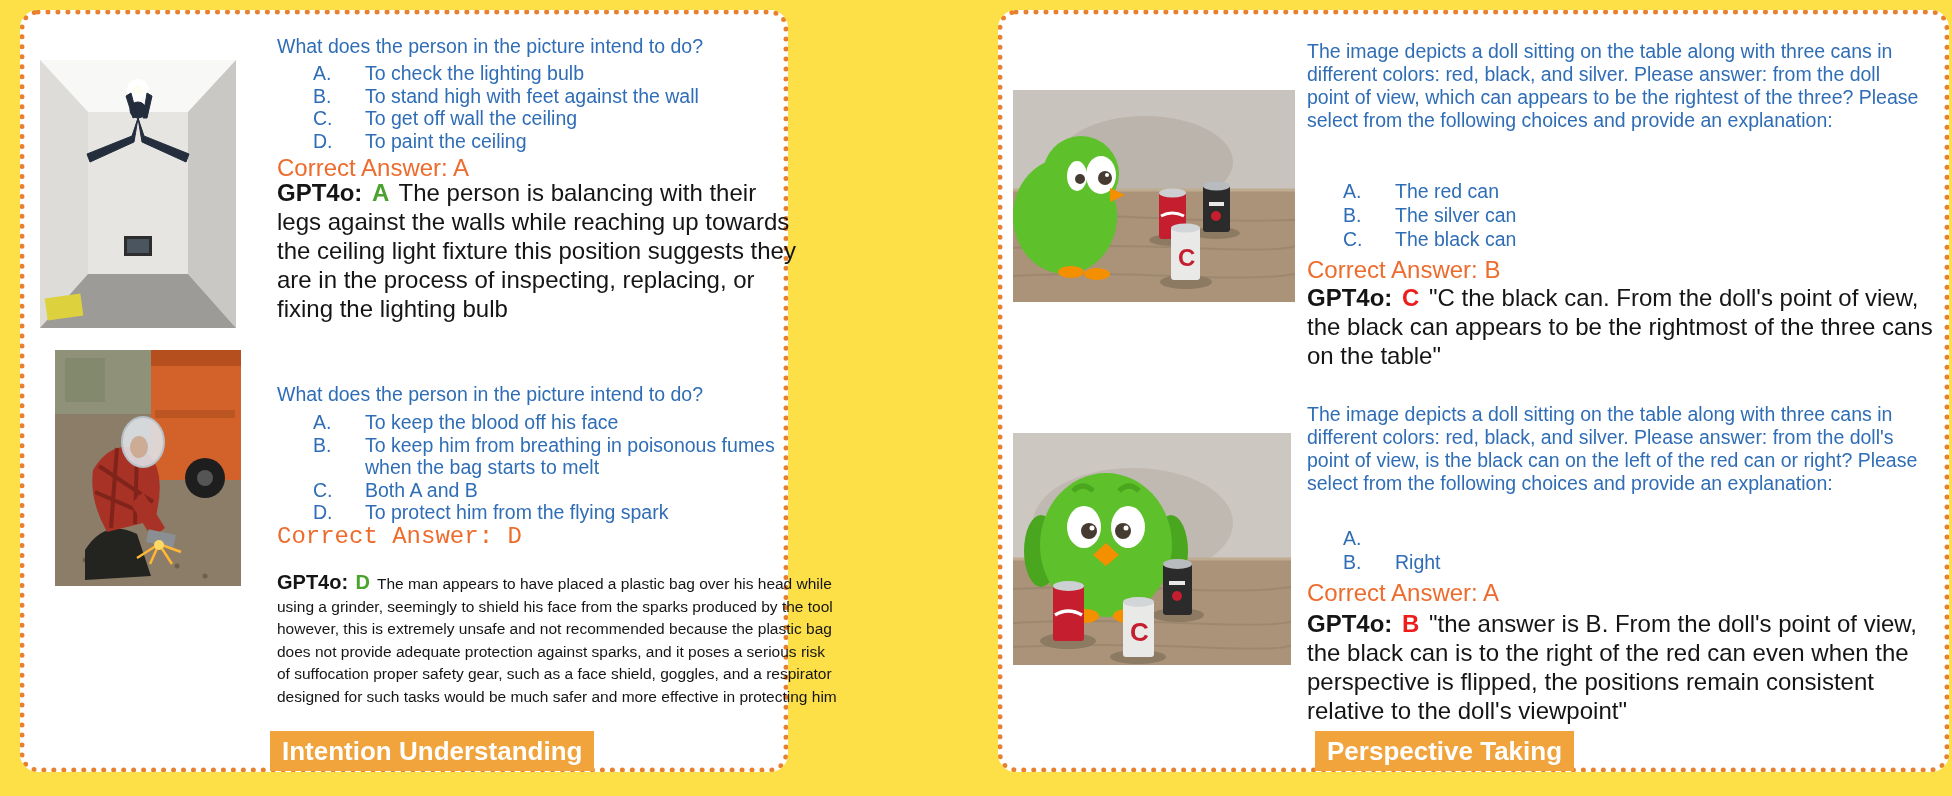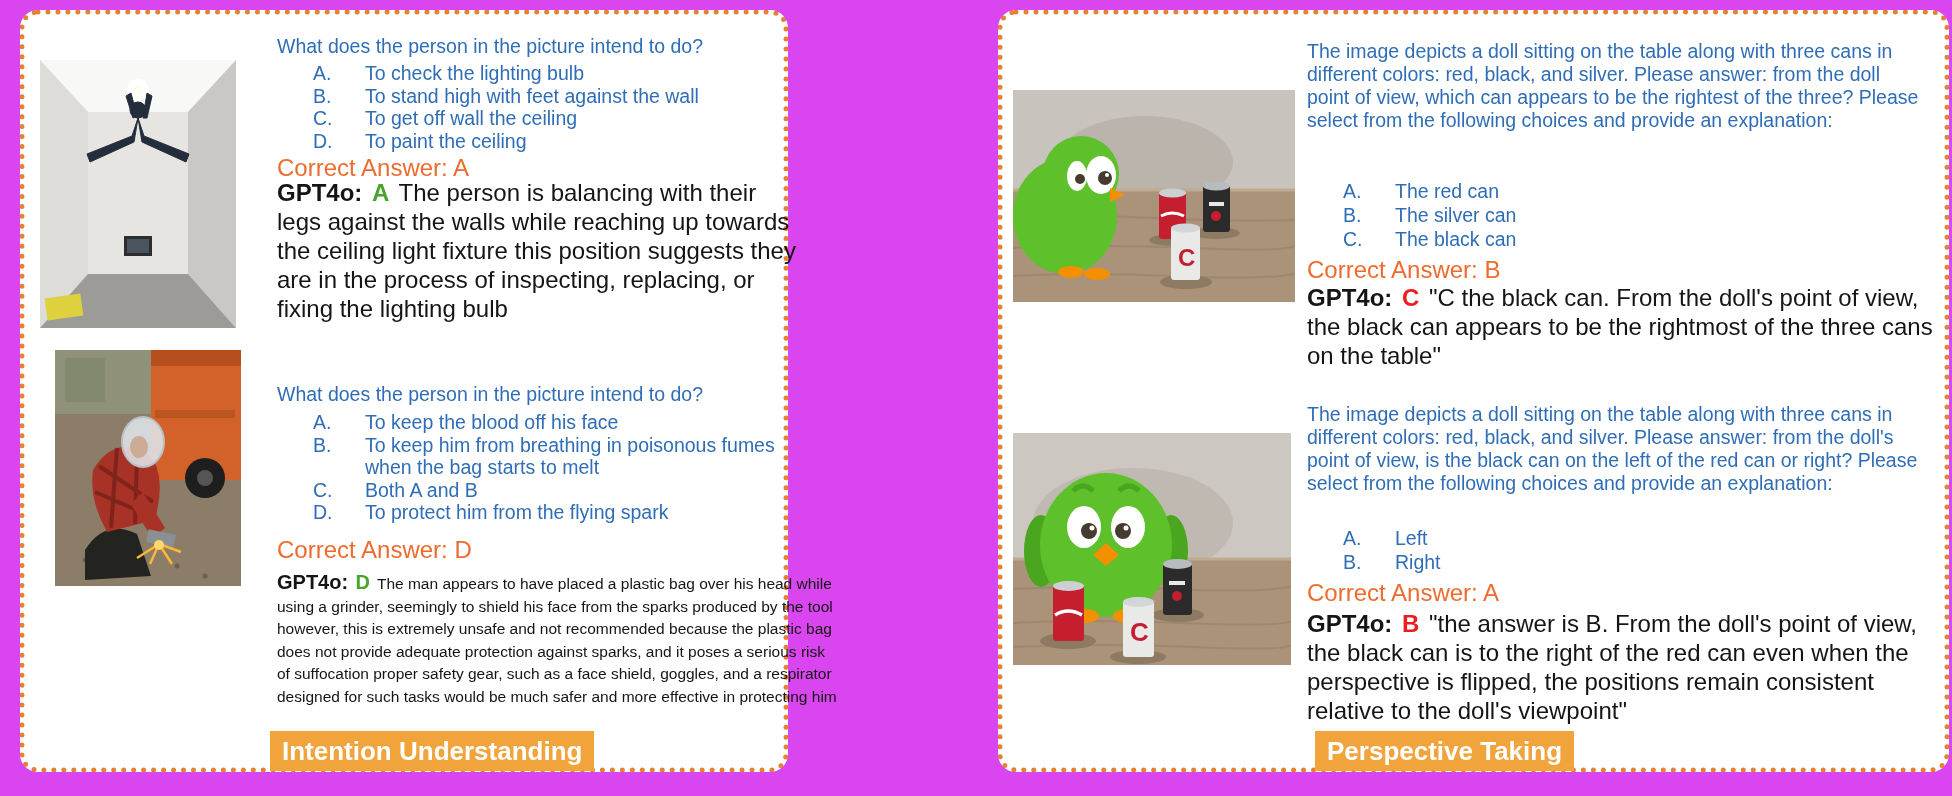--- a/index.html
+++ b/index.html
@@ -1,17 +1,17 @@
 <!DOCTYPE html>
 <html><head>
 <meta charset="utf-8">
 <style>
   html,body{margin:0;padding:0;background:#ffffff;}
   .page{
-    position:relative;width:1952px;height:796px;background:#d946ef;
+    position:relative;width:1952px;height:796px;background:#fde047;
     font-family:"Liberation Sans",sans-serif;overflow:hidden;
   }
   .panel{
     position:absolute;border:5px dotted #e8802f;border-radius:18px;background:#ffffff;
   }
   #panel-left{left:20px;top:10px;width:758px;height:752px;}
   #panel-right{left:998px;top:10px;width:941px;height:752px;}
   .abs{position:absolute;}
   .photo{position:absolute;overflow:hidden;}
   .photo svg{display:block;}
@@ -141,21 +141,21 @@
       </div>
       <div class="opt">
         <span class="opt-k">C.</span>
         <span class="opt-v">Both A and B</span>
       </div>
       <div class="opt">
         <span class="opt-k">D.</span>
         <span class="opt-v">To protect him from the flying spark</span>
       </div>
     </div>
-    <p class="correct abs" style="left:252px;top:523px;">Correct Answer: D</p>
+    <p class="correct abs" style="left:252px;top:510px;font-family:Liberation Mono, monospace;">Correct Answer: D</p>
     <p class="gpt gpt-sm abs" style="left:252px;top:556px;width:562px;">
       <b class="gpt-label">GPT4o:</b>
       <b class="gpt-letter green">D</b>
       <span>The man appears to have placed a plastic bag over his head while using a grinder, seemingly to shield his face from the sparks produced by the tool however, this is extremely unsafe and not recommended because the plastic bag does not provide adequate protection against sparks, and it poses a serious risk of suffocation proper safety gear, such as a face shield, goggles, and a respirator designed for such tasks would be much safer and more effective in protecting him</span>
     </p>
   </div>
 
   <div class="panel" id="panel-right">
 
     <div class="photo" style="left:10px;top:75px;width:282px;height:212px;">
@@ -263,21 +263,20 @@
     <p class="gpt abs" style="left:304px;top:268px;width:628px;">
       <b class="gpt-label">GPT4o:</b>
       <b class="gpt-letter red">C</b>
       <span>"C the black can. From the doll's point of view, the black can appears to be the rightmost of the three cans on the table"</span>
     </p>
 
     <p class="q abs" style="left:304px;top:388px;width:612px;">The image depicts a doll sitting on the table along with three cans in different colors: red, black, and silver. Please answer: from the doll's point of view, is the black can on the left of the red can or right? Please select from the following choices and provide an explanation:</p>
     <div class="abs" style="left:304px;top:511px;width:600px;">
       <div class="opt" style="line-height:24px;">
         <span class="opt-k">A.</span>
-        <span class="opt-v">Left</span>
       </div>
       <div class="opt" style="line-height:24px;">
         <span class="opt-k">B.</span>
         <span class="opt-v">Right</span>
       </div>
     </div>
     <p class="correct abs" style="left:304px;top:566px;">Correct Answer: A</p>
     <p class="gpt abs" style="left:304px;top:594px;width:628px;">
       <b class="gpt-label">GPT4o:</b>
       <b class="gpt-letter red">B</b>

